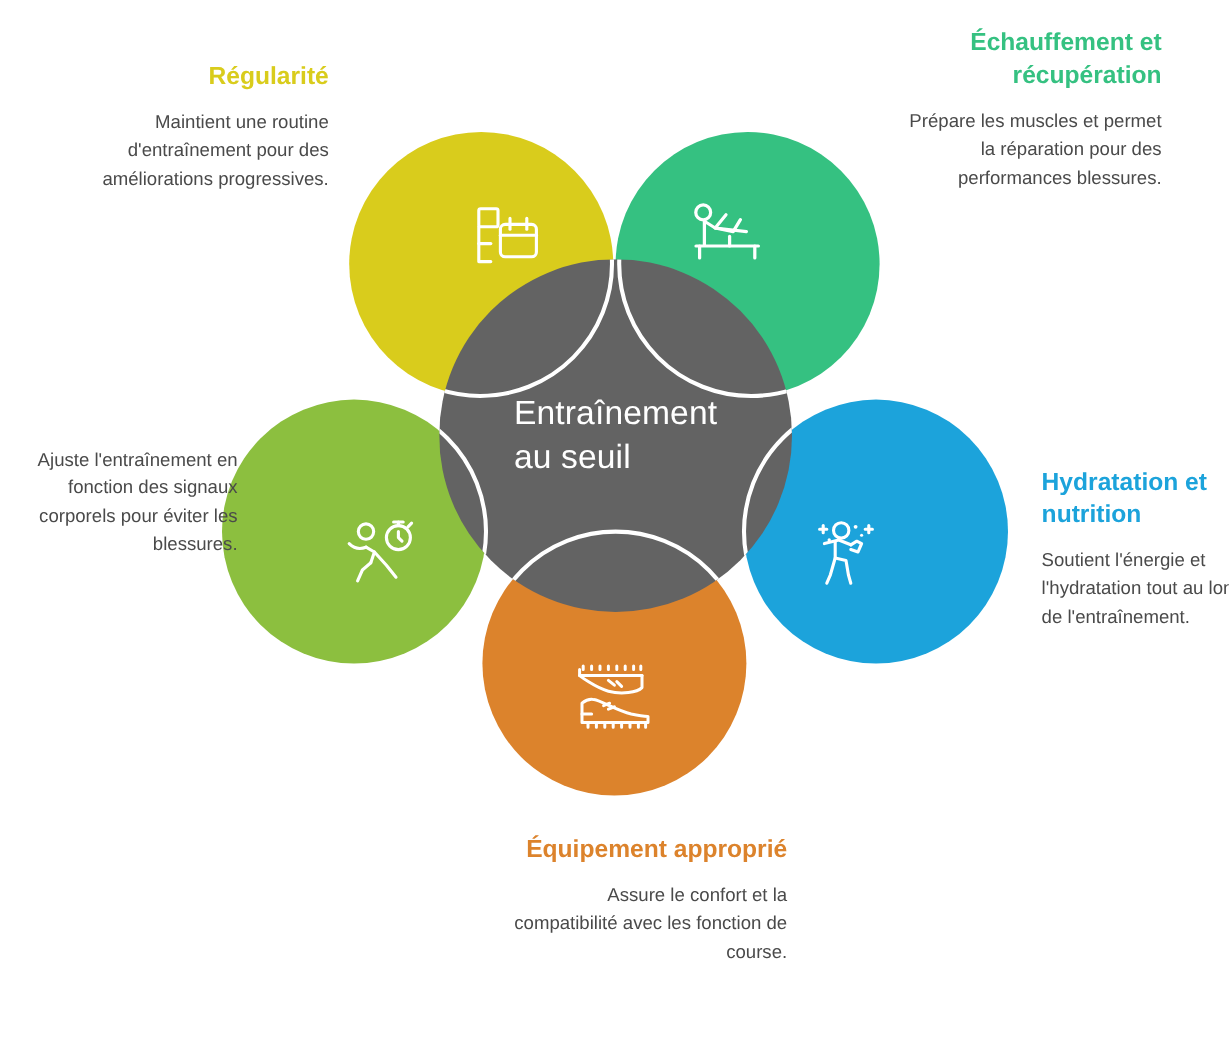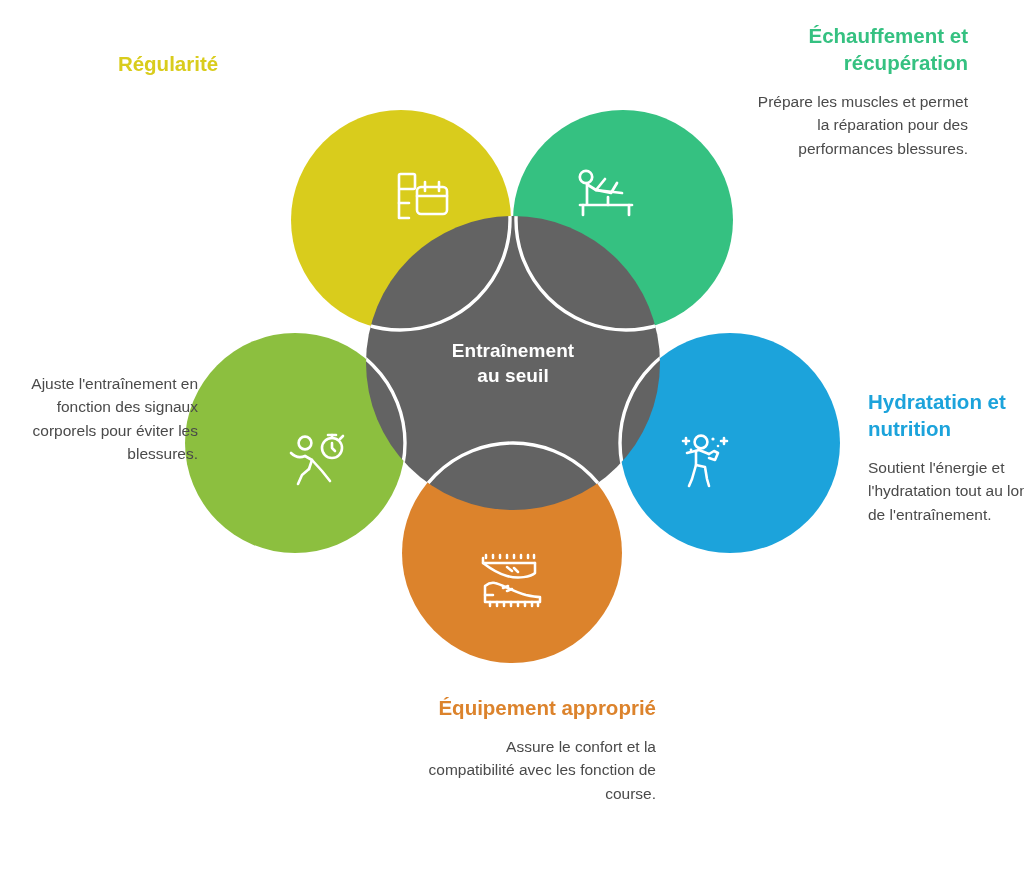--- a/index.html
+++ b/index.html
@@ -63,45 +63,44 @@
   #center-label {
     position: absolute;
     left: 366px;
     top: 216px;
     width: 294px;
     height: 294px;
     z-index: 6;
     display: flex;
     align-items: center;
     justify-content: center;
-    text-align: center;
     color: #ffffff;
-    font-size: 19px;
-    font-weight: bold;
+    font-size: 28px;
+    font-weight: normal;
     line-height: 1.32;
     letter-spacing: 0.1px;
     pointer-events: none;
   }
 
   
   .block { position: absolute; }
   .block .blk-title {
     font-size: 20.5px;
     font-weight: bold;
     line-height: 1.32;
     margin: 0 0 14px 0;
   }
   .block .blk-desc {
     font-size: 15.5px;
     color: #4a4a4a;
     line-height: 1.5;
     margin: 0;
   }
 
-  #text-regularite   { left: 62px;  top: 50px;  width: 212px; text-align: center; }
+  #text-regularite   { left: 62px;  top: 50px;  width: 212px; text-align: right; }
   #text-regularite  .blk-title { color: #D9CC1C; }
 
   #text-echauffement { left: 753px; top: 22px;  width: 215px; text-align: right; }
   #text-echauffement .blk-title { color: #35C181; }
 
   #text-hydratation  { left: 868px; top: 388px; width: 180px; text-align: left; }
   #text-hydratation  .blk-title { color: #1CA3DB; }
 
   #text-equipement   { left: 416px; top: 694px; width: 240px; text-align: right; }
   #text-equipement   .blk-title { color: #DC832C; }
@@ -214,20 +213,21 @@
 
   <div id="center-label">
     <div>
       <div>Entraînement</div>
       <div>au seuil</div>
     </div>
   </div>
 
   <div class="block" id="text-regularite">
     <div class="blk-title">Régularité</div>
+    <div class="blk-desc">Maintient une routine d'entraînement pour des améliorations progressives.</div>
   </div>
 
   <div class="block" id="text-echauffement">
     <div class="blk-title">Échauffement et récupération</div>
     <div class="blk-desc">Prépare les muscles et permet la réparation pour des performances blessures.</div>
   </div>
 
   <div class="block" id="text-hydratation">
     <div class="blk-title">Hydratation et nutrition</div>
     <div class="blk-desc">Soutient l'énergie et l'hydratation tout au long de l'entraînement.</div>

